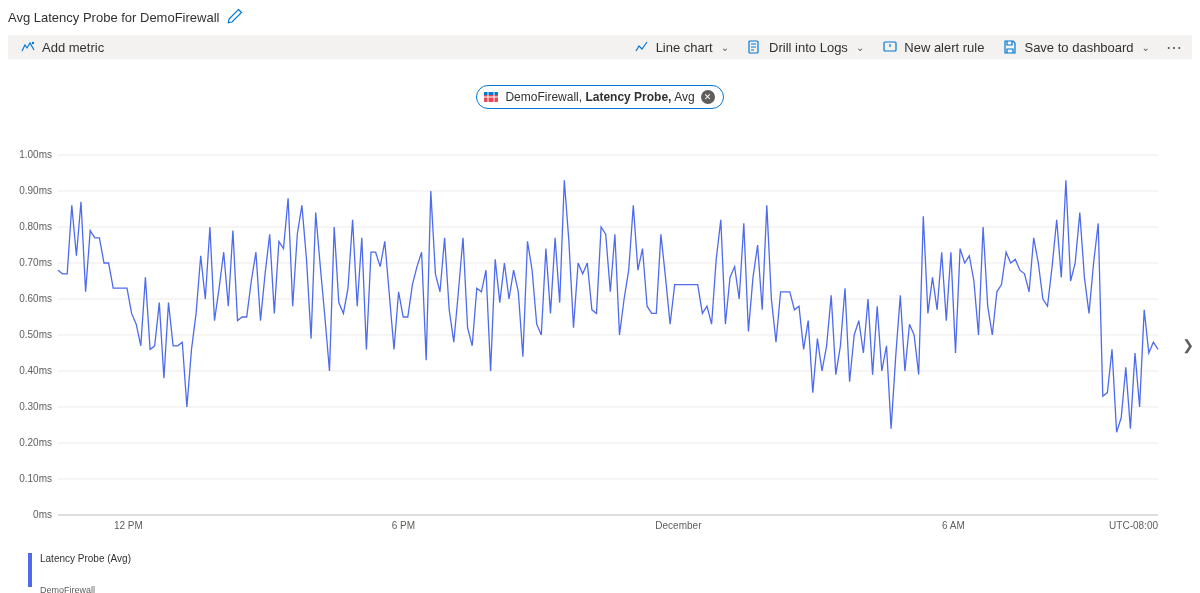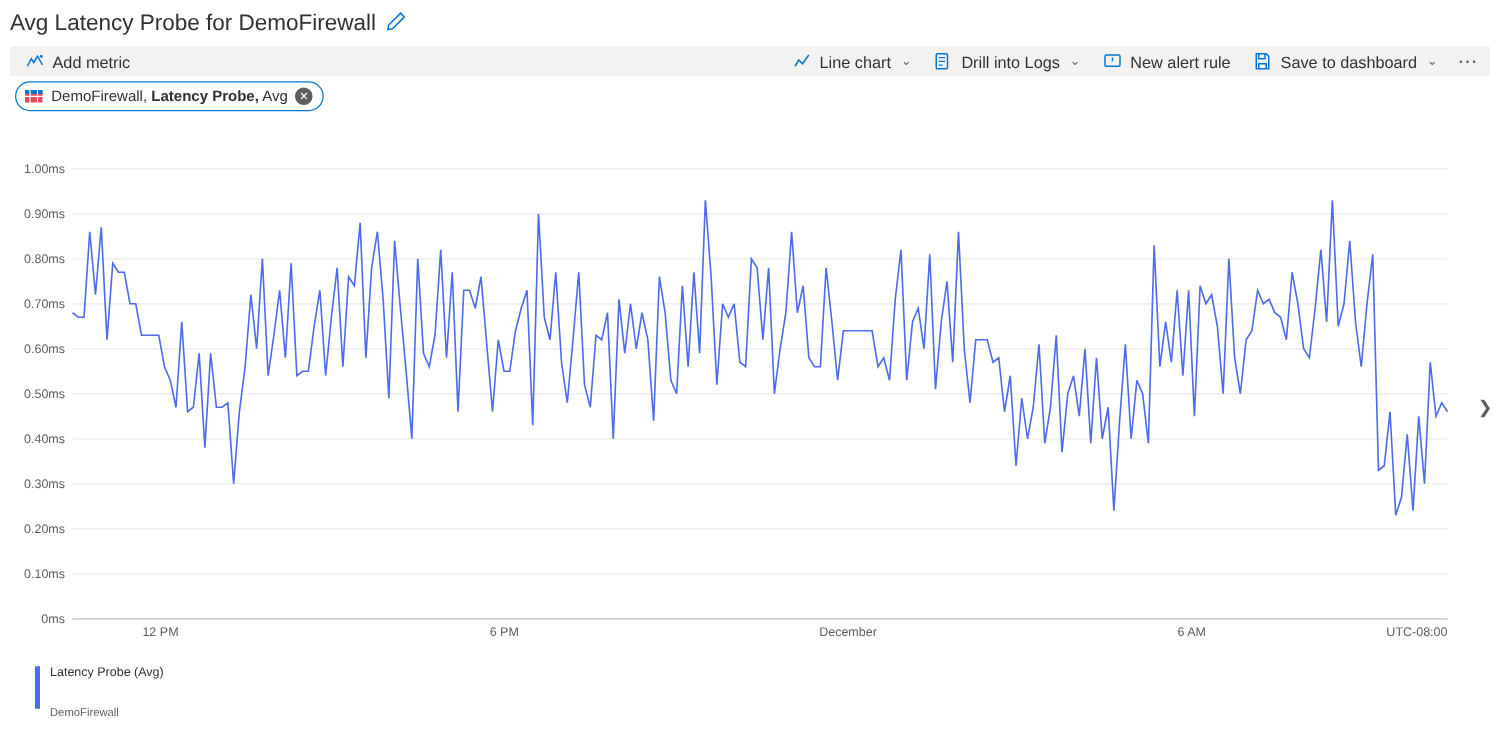--- a/index.html
+++ b/index.html
@@ -11,21 +11,21 @@
     color: #323130;
     background: #fff;
     width: 1200px;
   }
   .title-row {
     display: flex;
     align-items: center;
     gap: 8px;
     padding: 4px 0 8px 0;
   }
-  .page-title { font-size: 18px; font-weight: 400; color: #323130; }
+  .page-title { font-size: 13px; font-weight: 400; color: #323130; }
   .edit-icon { color: #0078d4; cursor: pointer; }
   .toolbar {
     display: flex;
     align-items: center;
     background: #f3f2f1;
     height: 24px;
     padding: 0 4px;
     gap: 2px;
   }
   .tb-btn {
@@ -36,21 +36,21 @@
     height: 32px;
     font-size: 13px;
     color: #323130;
     cursor: pointer;
     border: none;
     background: transparent;
   }
   .tb-btn.disabled { color: #a19f9d; cursor: default; }
   .tb-spacer { flex: 1; }
   .chevron { font-size: 10px; color: #605e5c; margin-left: 2px; }
-  .pill-row { padding: 4px 4px 6px 4px; }
+  .pill-row { padding: 26px 4px 6px 4px; text-align: center; }
   .pill {
     display: inline-flex;
     align-items: center;
     border: 1px solid #0078d4;
     border-radius: 14px;
     padding: 3px 8px 3px 6px;
     gap: 6px;
     background: #fff;
     font-size: 12px;
   }

